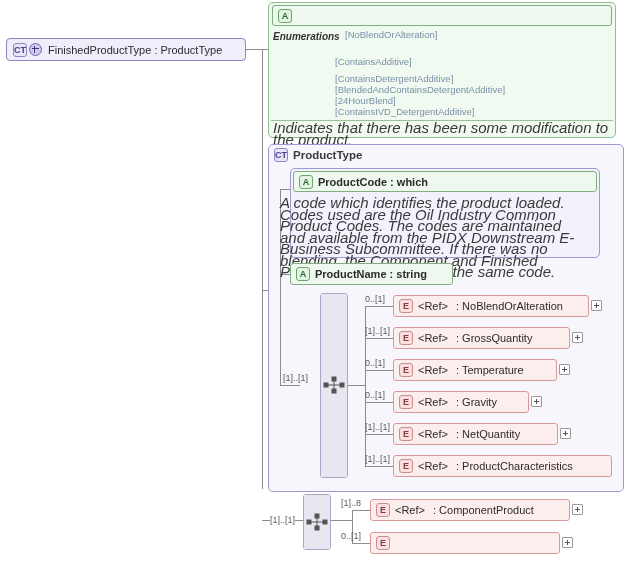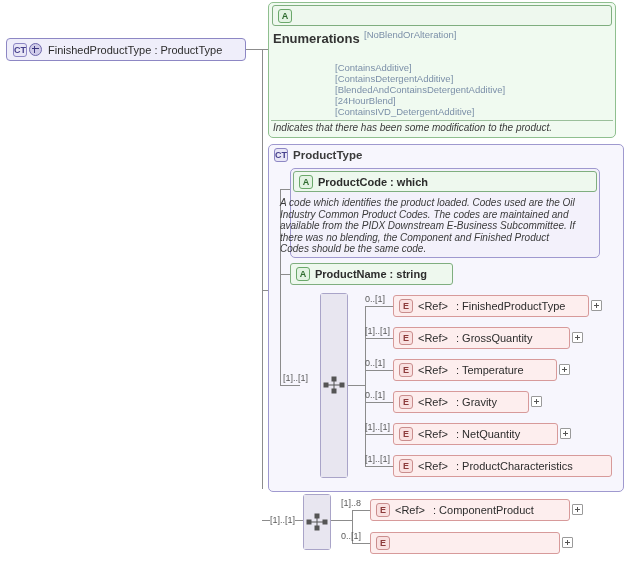--- a/index.html
+++ b/index.html
@@ -96,35 +96,36 @@
     white-space: nowrap;
   }
   .title-text {
     font-size: 11.5px;
     font-weight: bold;
     color: #3b3b3b;
   }
 
   .enum-head {
     position: absolute;
+    font-style: italic;
     font-weight: bold;
-    font-size: 13px;
+    font-size: 10px;
     color: #333;
   }
   .enum-list {
     position: absolute;
     font-size: 9.5px;
     line-height: 11.6px;
     color: #7b8fa8;
     white-space: pre;
   }
   .doc-text {
     position: absolute;
     font-style: italic;
-    font-size: 10px;
+    font-size: 15px;
     line-height: 11.5px;
     color: #3a3a3a;
   }
   .sep-line {
     position: absolute;
     border-top: 1px solid #9bbf9b;
   }
 
   
   .occ {
@@ -213,22 +214,22 @@
   <div class="hline" style="left:262px; top:520px; width:8px;"></div>
 
   <div class="container cont-green" style="left:268px; top:2px; width:348px; height:136px;"></div>
 
   <div class="node attr-box" style="left:272px; top:5px; width:340px; height:21px; padding:0 5px; border-radius:3px;">
     <span class="badge badge-a">A</span>
   </div>
 
   <div class="enum-head" style="left:273px; top:31px;">Enumerations</div>
 
-  <div class="enum-list" style="left:335px; top:29px;padding-left:29px;"><span>[NoBlendOrAlteration]</span></div>
-  <div class="enum-list" style="left:335px; top:62px;"><span>[ContainsAdditive]</span></div>
+  <div class="enum-list" style="left:316px; top:29px;padding-left:29px;"><span>[NoBlendOrAlteration]</span></div>
+  <div class="enum-list" style="left:335px; top:56px;"><span>[ContainsAdditive]</span></div>
   <div class="enum-list" style="left:335px; top:73px;"><span>[ContainsDetergentAdditive]</span></div>
   <div class="enum-list" style="left:335px; top:84px;"><span>[BlendedAndContainsDetergentAdditive]</span></div>
   <div class="enum-list" style="left:335px; top:95px;"><span>[24HourBlend]</span></div>
   <div class="enum-list" style="left:335px; top:106px;"><span>[ContainsIVD_DetergentAdditive]</span></div>
 
   <div class="sep-line" style="left:271px; top:120px; width:342px;"></div>
   <div class="doc-text" style="left:273px; top:122px; width:338px;">Indicates that there has been some modification to the product.</div>
 
   <div class="container cont-purple" style="left:268px; top:144px; width:356px; height:348px;"></div>
 
@@ -282,21 +283,21 @@
   <div class="occ" style="left:365px; top:294px;">0..[1]</div>
   <div class="occ" style="left:365px; top:326px;">[1]..[1]</div>
   <div class="occ" style="left:365px; top:358px;">0..[1]</div>
   <div class="occ" style="left:365px; top:390px;">0..[1]</div>
   <div class="occ" style="left:365px; top:422px;">[1]..[1]</div>
   <div class="occ" style="left:365px; top:454px;">[1]..[1]</div>
 
   <div class="node el-box" style="left:393px; top:295px; width:196px; height:22px; padding:0 5px; border-radius:3px;">
     <span class="badge badge-e">E</span>
     <span class="node-label" style="margin-right:8px;">&lt;Ref&gt;</span>
-    <span class="node-label">: FinishedProductType</span>
+    <span class="node-label">: NoBlendOrAlteration</span>
   </div>
   <div class="plus" style="left:591px; top:300px;"></div>
 
   <div class="node el-box" style="left:393px; top:327px; width:177px; height:22px; padding:0 5px; border-radius:3px;">
     <span class="badge badge-e">E</span>
     <span class="node-label" style="margin-right:8px;">&lt;Ref&gt;</span>
     <span class="node-label">: GrossQuantity</span>
   </div>
   <div class="plus" style="left:572px; top:332px;"></div>
 

